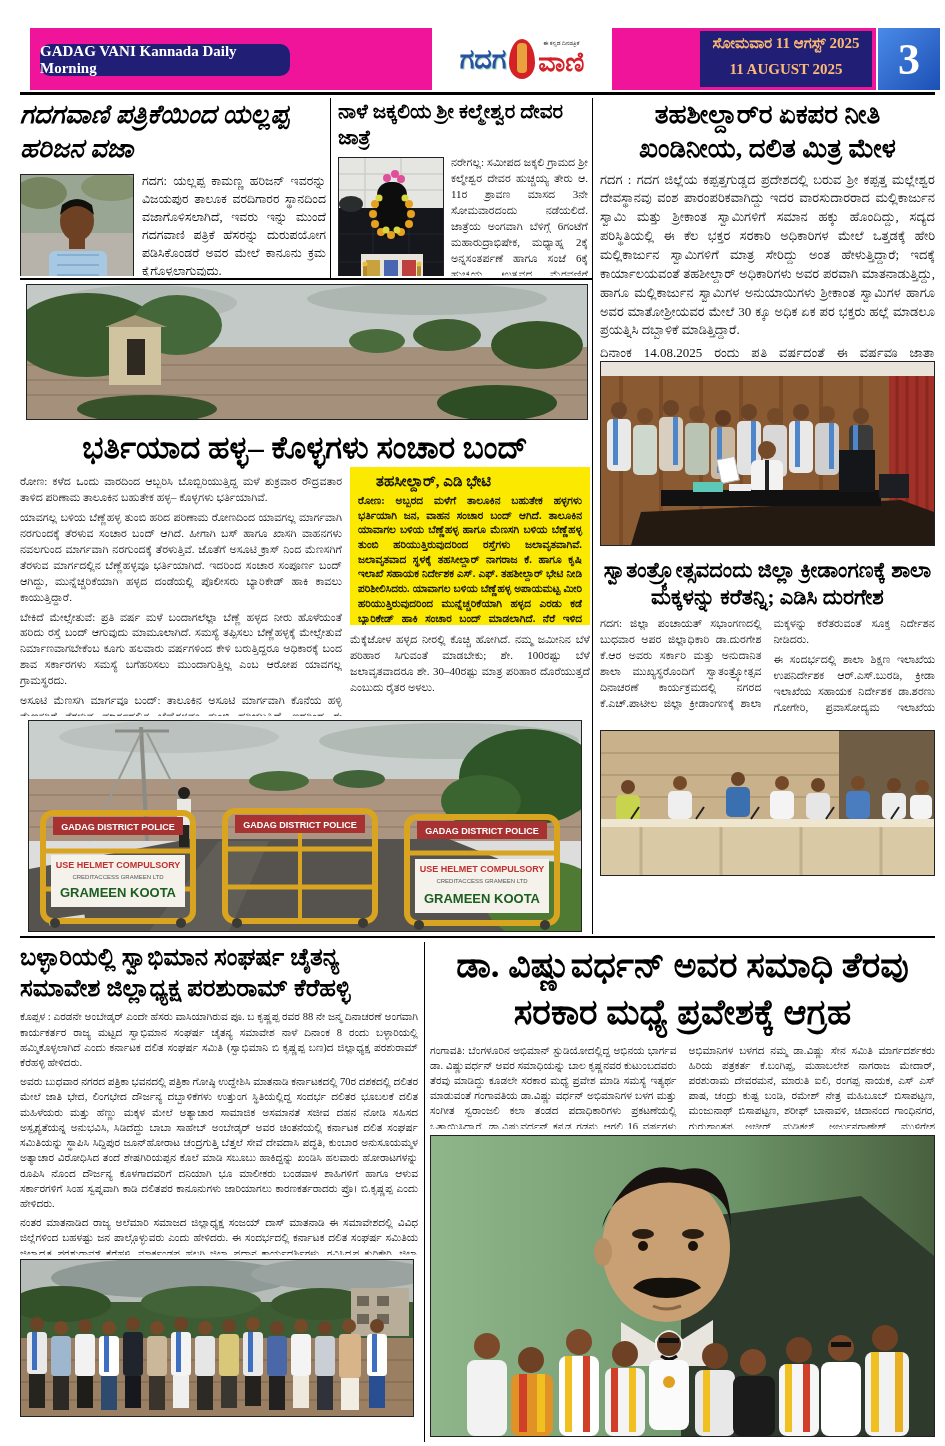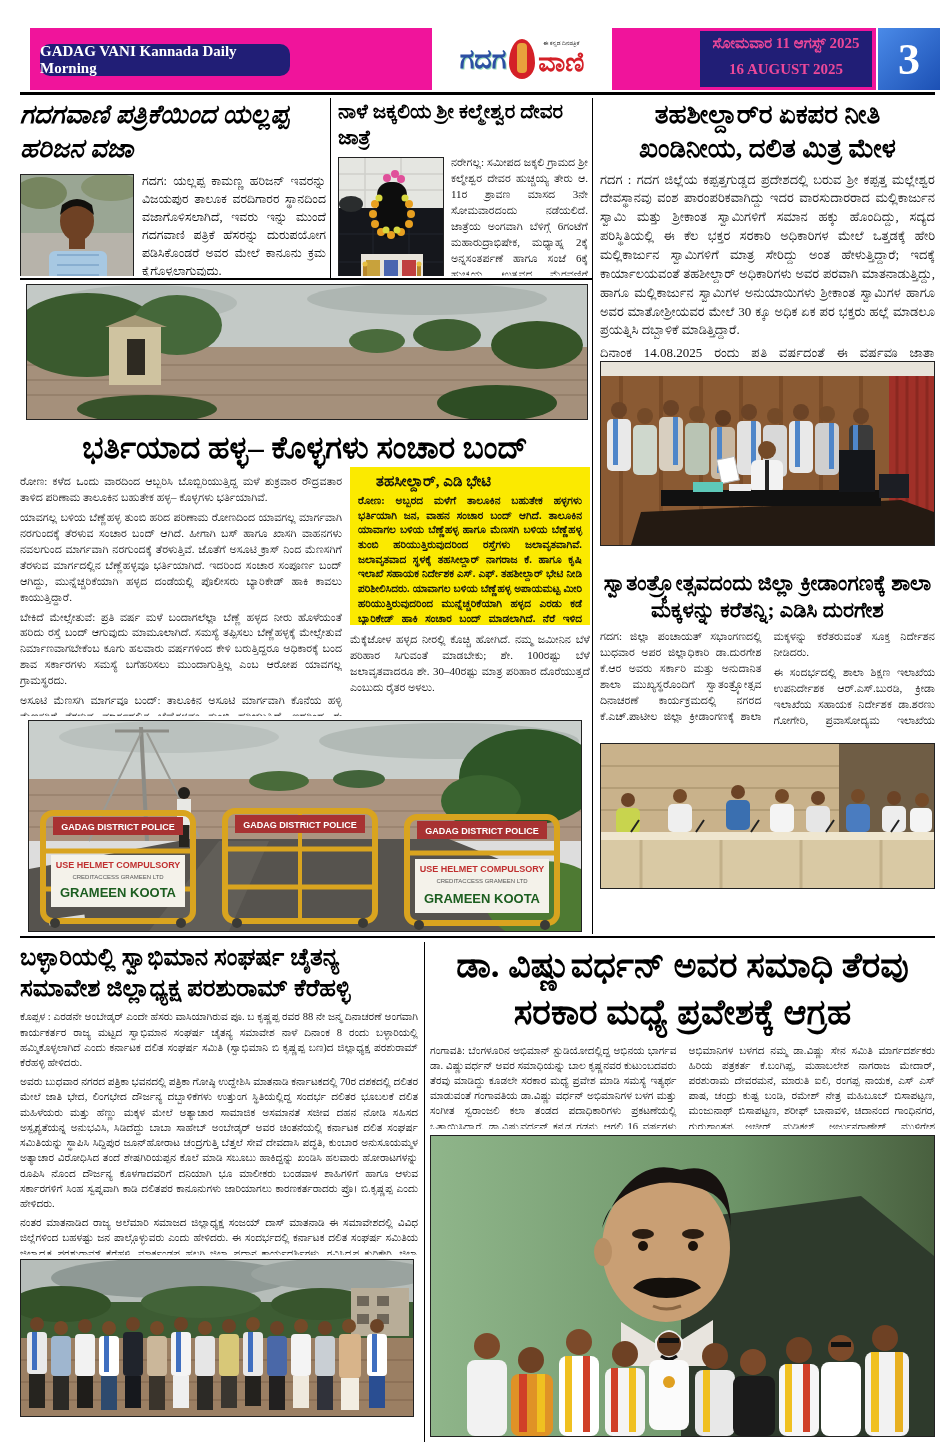--- a/index.html
+++ b/index.html
@@ -15,21 +15,21 @@
       border-radius:10px;font-family:"Liberation Serif",serif;}
   #logo-box{position:absolute;left:432px;top:28px;width:180px;height:62px;background:#fff;
       display:flex;align-items:center;justify-content:center;gap:3px;}
   #logo-left{color:#2C4FA3;font-size:27px;font-weight:bold;text-shadow:1px 1px 0 #9db;}
   #logo-drop{width:26px;height:40px;background:#D42027;border-radius:50% 50% 50% 50%/60% 60% 40% 40%;position:relative;}
   #logo-drop .fig{position:absolute;left:8px;top:4px;width:10px;height:30px;background:#e8a13c;border-radius:4px;}
   #logo-right-wrap{display:flex;flex-direction:column;align-items:center;}
   #logo-tag{font-size:6px;color:#111;}
   #logo-right{color:#D42027;font-size:27px;font-weight:bold;}
   #date-box{position:absolute;left:700px;top:31px;width:172px;height:56px;background:#211E76;
-      color:#ec4899;font-weight:bold;text-align:center;font-size:15px;line-height:1.7;}
+      color:#fdba74;font-weight:bold;text-align:center;font-size:15px;line-height:1.7;}
   #page-badge{position:absolute;left:878px;top:28px;width:62px;height:62px;
       background:linear-gradient(135deg,#4a8ae8,#1c50b4);color:#fff;font-size:44px;font-weight:bold;
       display:flex;align-items:center;justify-content:center;}
   
   .headline{font-weight:bold;color:#000;line-height:1.3;}
   .body-txt{font-size:12px;line-height:1.45;text-align:justify;overflow:hidden;}
   .body-txt p{margin:0 0 4px 0;}
   .photo-frame{border:1px solid #222;background:#ddd;overflow:hidden;text-align:center;}
   
   #yellow-box{position:absolute;left:330px;top:183px;width:240px;height:158px;background:#FBEA00;
@@ -51,21 +51,21 @@
     <span id="logo-drop">
         <span class="fig"></span>
       </span>
     <span id="logo-right-wrap">
       <span id="logo-tag">ಈ ಕನ್ನಡ ದಿನಪತ್ರಿಕೆ</span>
       <span id="logo-right">ವಾಣಿ</span>
     </span>
   </div>
   <div id="date-box">
     <div>ಸೋಮವಾರ 11 ಆಗಸ್ಟ್ 2025</div>
-    <div>16 AUGUST 2025</div>
+    <div>11 AUGUST 2025</div>
   </div>
   <div id="page-badge">3</div>
   <div class="hrule" style="left:20px;top:92px;width:915px;height:3px;"></div>
 
   <div class="vrule" style="left:330px;top:98px;height:180px;"></div>
   <div class="vrule" style="left:592px;top:98px;height:836px;"></div>
   <div class="hrule" style="left:20px;top:278px;width:572px;height:2px;"></div>
   <div class="hrule" style="left:20px;top:936px;width:915px;height:2px;"></div>
   <div class="vrule" style="left:424px;top:942px;height:500px;"></div>
 
@@ -208,21 +208,21 @@
           </g>
         <rect x="118" y="96" width="18" height="24" transform="rotate(-12 127 108)" fill="#ffffff" stroke="#bbb"></rect>
         <path d="M40 150 L300 138 L333 150 L333 183 L30 183 Z" fill="#241a12"></path>
         <rect x="60" y="128" width="220" height="16" fill="#111"></rect>
         <rect x="92" y="120" width="30" height="10" fill="#5ec8b8"></rect>
         <rect x="128" y="122" width="22" height="7" fill="#eee"></rect>
         <rect x="238" y="88" width="36" height="42" fill="#14161a"></rect>
         <rect x="278" y="112" width="30" height="24" fill="#1c1e24"></rect>
       </svg>
     </span>
-    <div class="headline" style="font-size:21px;text-align:center;margin-top:24px;">ಸ್ವಾತಂತ್ರ್ಯೋತ್ಸವದಂದು ಜಿಲ್ಲಾ ಕ್ರೀಡಾಂಗಣಕ್ಕೆ ಶಾಲಾ ಮಕ್ಕಳನ್ನು ಕರೆತನ್ನಿ; ಎಡಿಸಿ ದುರಗೇಶ</div>
+    <div class="headline" style="font-size:21px;text-align:center;margin-top:11px;">ಸ್ವಾತಂತ್ರ್ಯೋತ್ಸವದಂದು ಜಿಲ್ಲಾ ಕ್ರೀಡಾಂಗಣಕ್ಕೆ ಶಾಲಾ ಮಕ್ಕಳನ್ನು ಕರೆತನ್ನಿ; ಎಡಿಸಿ ದುರಗೇಶ</div>
     <div class="two-col body-txt" style="font-size:11px;height:108px;margin-top:5px;">
       <p>ಗದಗ: ಜಿಲ್ಲಾ ಪಂಚಾಯತ್ ಸಭಾಂಗಣದಲ್ಲಿ ಬುಧವಾರ ಅಪರ ಜಿಲ್ಲಾಧಿಕಾರಿ ಡಾ.ದುರಗೇಶ ಕೆ.ಆರ ಅವರು ಸರ್ಕಾರಿ ಮತ್ತು ಅನುದಾನಿತ ಶಾಲಾ ಮುಖ್ಯಸ್ಥರೊಂದಿಗೆ ಸ್ವಾತಂತ್ರ್ಯೋತ್ಸವ ದಿನಾಚರಣೆ ಕಾರ್ಯಕ್ರಮದಲ್ಲಿ ನಗರದ ಕೆ.ಎಚ್.ಪಾಟೀಲ ಜಿಲ್ಲಾ ಕ್ರೀಡಾಂಗಣಕ್ಕೆ ಶಾಲಾ ಮಕ್ಕಳನ್ನು ಕರೆತರುವಂತೆ ಸೂಕ್ತ ನಿರ್ದೇಶನ ನೀಡಿದರು.</p>
       <p>ಈ ಸಂದರ್ಭದಲ್ಲಿ ಶಾಲಾ ಶಿಕ್ಷಣ ಇಲಾಖೆಯ ಉಪನಿರ್ದೇಶಕ ಆರ್.ಎಸ್.ಬುರಡಿ, ಕ್ರೀಡಾ ಇಲಾಖೆಯ ಸಹಾಯಕ ನಿರ್ದೇಶಕ ಡಾ.ಶರಣು ಗೋಗೇರಿ, ಪ್ರವಾಸೋದ್ಯಮ ಇಲಾಖೆಯ ಸಹಾಯಕ ನಿರ್ದೇಶಕ ಕೊಟ್ರೇಶ್ವರ ವಿಭೂತಿ, ಶಿಕ್ಷಣ ಇಲಾಖೆಯ ಉಪ ಸಮನ್ವಯಾಧಿಕಾರಿ ಎಂ.ಎಚ್.ಕಂಪ್ಲಿ ಸೇರಿದಂತೆ ಶಾಲಾ ಮುಖ್ಯಸ್ಥರು ಹಾಜರಿದ್ದರು.</p>
     </div>
     <span class="photo-frame" style="display:block;width:333px;height:144px;margin-top:6px;">
       <svg width="333" height="144" viewBox="0 0 333 144">
         <rect width="333" height="95" fill="#c9b28b"></rect>
         <path d="M0 22 h333 M0 44 h333 M0 66 h333" stroke="#b49e77" stroke-width="2"></path>
         <rect x="238" y="0" width="95" height="95" fill="#6f5d45"></rect>
         <g>

